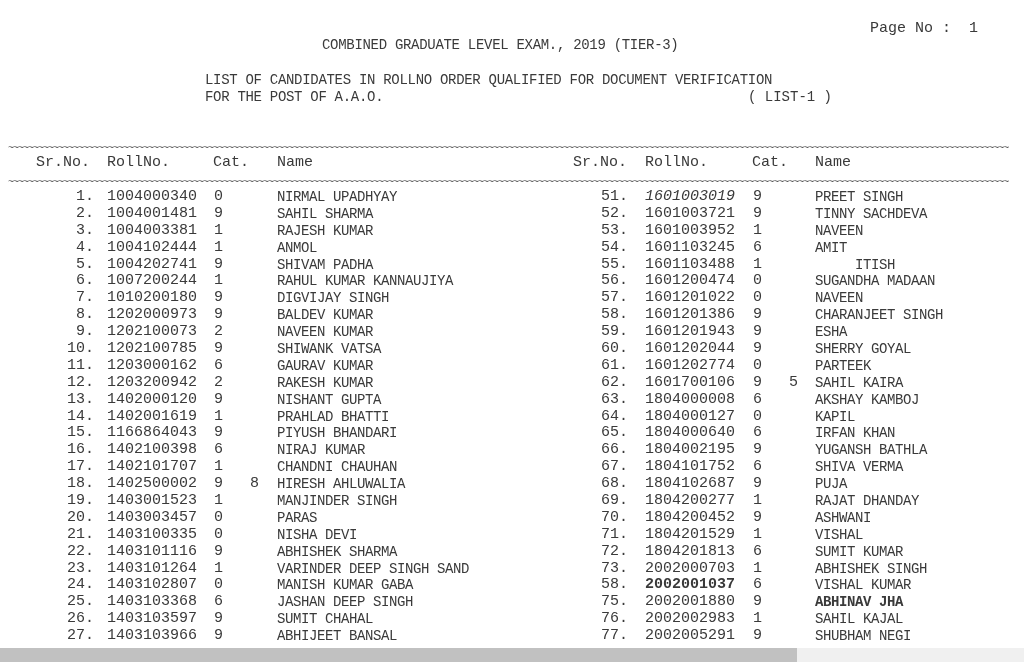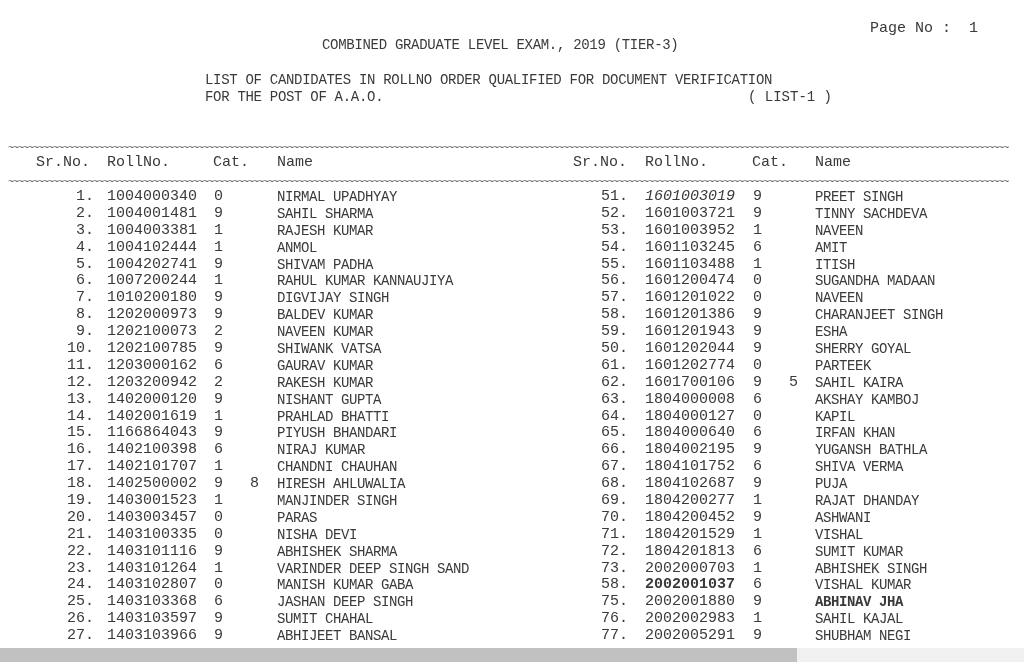--- a/index.html
+++ b/index.html
@@ -86,26 +86,26 @@
       <div class="row"><span class="sr" style="left: 36px;">24.</span><span class="roll" style="left: 107px;">1403102807</span><span class="cat" style="left: 214px;">0</span><span class="extra" style="left: 250px;"></span><span class="name" style="left: 277px;">MANISH KUMAR GABA</span></div>
       <div class="row"><span class="sr" style="left: 36px;">25.</span><span class="roll" style="left: 107px;">1403103368</span><span class="cat" style="left: 214px;">6</span><span class="extra" style="left: 250px;"></span><span class="name" style="left: 277px;">JASHAN DEEP SINGH</span></div>
       <div class="row"><span class="sr" style="left: 36px;">26.</span><span class="roll" style="left: 107px;">1403103597</span><span class="cat" style="left: 214px;">9</span><span class="extra" style="left: 250px;"></span><span class="name" style="left: 277px;">SUMIT CHAHAL</span></div>
       <div class="row"><span class="sr" style="left: 36px;">27.</span><span class="roll" style="left: 107px;">1403103966</span><span class="cat" style="left: 214px;">9</span><span class="extra" style="left: 250px;"></span><span class="name" style="left: 277px;">ABHIJEET BANSAL</span></div>
     </div>
   <div class="col" id="right-col" style="left:0; top:189px;">
       <div class="row"><span class="sr" style="left: 570px;">51.</span><span class="roll" style="left: 645px; font-style: italic;">1601003019</span><span class="cat" style="left: 753px;">9</span><span class="extra" style="left: 789px;"></span><span class="name" style="left: 815px;">PREET SINGH</span></div>
       <div class="row"><span class="sr" style="left: 570px;">52.</span><span class="roll" style="left: 645px;">1601003721</span><span class="cat" style="left: 753px;">9</span><span class="extra" style="left: 789px;"></span><span class="name" style="left: 815px;">TINNY SACHDEVA</span></div>
       <div class="row"><span class="sr" style="left: 570px;">53.</span><span class="roll" style="left: 645px;">1601003952</span><span class="cat" style="left: 753px;">1</span><span class="extra" style="left: 789px;"></span><span class="name" style="left: 815px;">NAVEEN</span></div>
       <div class="row"><span class="sr" style="left: 570px;">54.</span><span class="roll" style="left: 645px;">1601103245</span><span class="cat" style="left: 753px;">6</span><span class="extra" style="left: 789px;"></span><span class="name" style="left: 815px;">AMIT</span></div>
-      <div class="row"><span class="sr" style="left: 570px;">55.</span><span class="roll" style="left: 645px;">1601103488</span><span class="cat" style="left: 753px;">1</span><span class="extra" style="left: 789px;"></span><span class="name" style="left: 815px;">ITISH</span></div>
+      <div class="row"><span class="sr" style="left: 570px;">55.</span><span class="roll" style="left: 645px;">1601103488</span><span class="cat" style="left: 753px;">1</span><span class="extra" style="left: 789px;"></span><span class="name" style="left: 855px;">ITISH</span></div>
       <div class="row"><span class="sr" style="left: 570px;">56.</span><span class="roll" style="left: 645px;">1601200474</span><span class="cat" style="left: 753px;">0</span><span class="extra" style="left: 789px;"></span><span class="name" style="left: 815px;">SUGANDHA MADAAN</span></div>
       <div class="row"><span class="sr" style="left: 570px;">57.</span><span class="roll" style="left: 645px;">1601201022</span><span class="cat" style="left: 753px;">0</span><span class="extra" style="left: 789px;"></span><span class="name" style="left: 815px;">NAVEEN</span></div>
       <div class="row"><span class="sr" style="left: 570px;">58.</span><span class="roll" style="left: 645px;">1601201386</span><span class="cat" style="left: 753px;">9</span><span class="extra" style="left: 789px;"></span><span class="name" style="left: 815px;">CHARANJEET SINGH</span></div>
       <div class="row"><span class="sr" style="left: 570px;">59.</span><span class="roll" style="left: 645px;">1601201943</span><span class="cat" style="left: 753px;">9</span><span class="extra" style="left: 789px;"></span><span class="name" style="left: 815px;">ESHA</span></div>
-      <div class="row"><span class="sr" style="left: 570px;">50.</span><span class="roll" style="left: 645px;">1601202044</span><span class="cat" style="left: 753px;">9</span><span class="extra" style="left: 789px;"></span><span class="name" style="left: 815px;">SHERRY GOYAL</span></div>
+      <div class="row"><span class="sr" style="left: 570px;">60.</span><span class="roll" style="left: 645px;">1601202044</span><span class="cat" style="left: 753px;">9</span><span class="extra" style="left: 789px;"></span><span class="name" style="left: 815px;">SHERRY GOYAL</span></div>
       <div class="row"><span class="sr" style="left: 570px;">61.</span><span class="roll" style="left: 645px;">1601202774</span><span class="cat" style="left: 753px;">0</span><span class="extra" style="left: 789px;"></span><span class="name" style="left: 815px;">PARTEEK</span></div>
       <div class="row"><span class="sr" style="left: 570px;">62.</span><span class="roll" style="left: 645px;">1601700106</span><span class="cat" style="left: 753px;">9</span><span class="extra" style="left: 789px;">5</span><span class="name" style="left: 815px;">SAHIL KAIRA</span></div>
       <div class="row"><span class="sr" style="left: 570px;">63.</span><span class="roll" style="left: 645px;">1804000008</span><span class="cat" style="left: 753px;">6</span><span class="extra" style="left: 789px;"></span><span class="name" style="left: 815px;">AKSHAY KAMBOJ</span></div>
       <div class="row"><span class="sr" style="left: 570px;">64.</span><span class="roll" style="left: 645px;">1804000127</span><span class="cat" style="left: 753px;">0</span><span class="extra" style="left: 789px;"></span><span class="name" style="left: 815px;">KAPIL</span></div>
       <div class="row"><span class="sr" style="left: 570px;">65.</span><span class="roll" style="left: 645px;">1804000640</span><span class="cat" style="left: 753px;">6</span><span class="extra" style="left: 789px;"></span><span class="name" style="left: 815px;">IRFAN KHAN</span></div>
       <div class="row"><span class="sr" style="left: 570px;">66.</span><span class="roll" style="left: 645px;">1804002195</span><span class="cat" style="left: 753px;">9</span><span class="extra" style="left: 789px;"></span><span class="name" style="left: 815px;">YUGANSH BATHLA</span></div>
       <div class="row"><span class="sr" style="left: 570px;">67.</span><span class="roll" style="left: 645px;">1804101752</span><span class="cat" style="left: 753px;">6</span><span class="extra" style="left: 789px;"></span><span class="name" style="left: 815px;">SHIVA VERMA</span></div>
       <div class="row"><span class="sr" style="left: 570px;">68.</span><span class="roll" style="left: 645px;">1804102687</span><span class="cat" style="left: 753px;">9</span><span class="extra" style="left: 789px;"></span><span class="name" style="left: 815px;">PUJA</span></div>
       <div class="row"><span class="sr" style="left: 570px;">69.</span><span class="roll" style="left: 645px;">1804200277</span><span class="cat" style="left: 753px;">1</span><span class="extra" style="left: 789px;"></span><span class="name" style="left: 815px;">RAJAT DHANDAY</span></div>
       <div class="row"><span class="sr" style="left: 570px;">70.</span><span class="roll" style="left: 645px;">1804200452</span><span class="cat" style="left: 753px;">9</span><span class="extra" style="left: 789px;"></span><span class="name" style="left: 815px;">ASHWANI</span></div>

